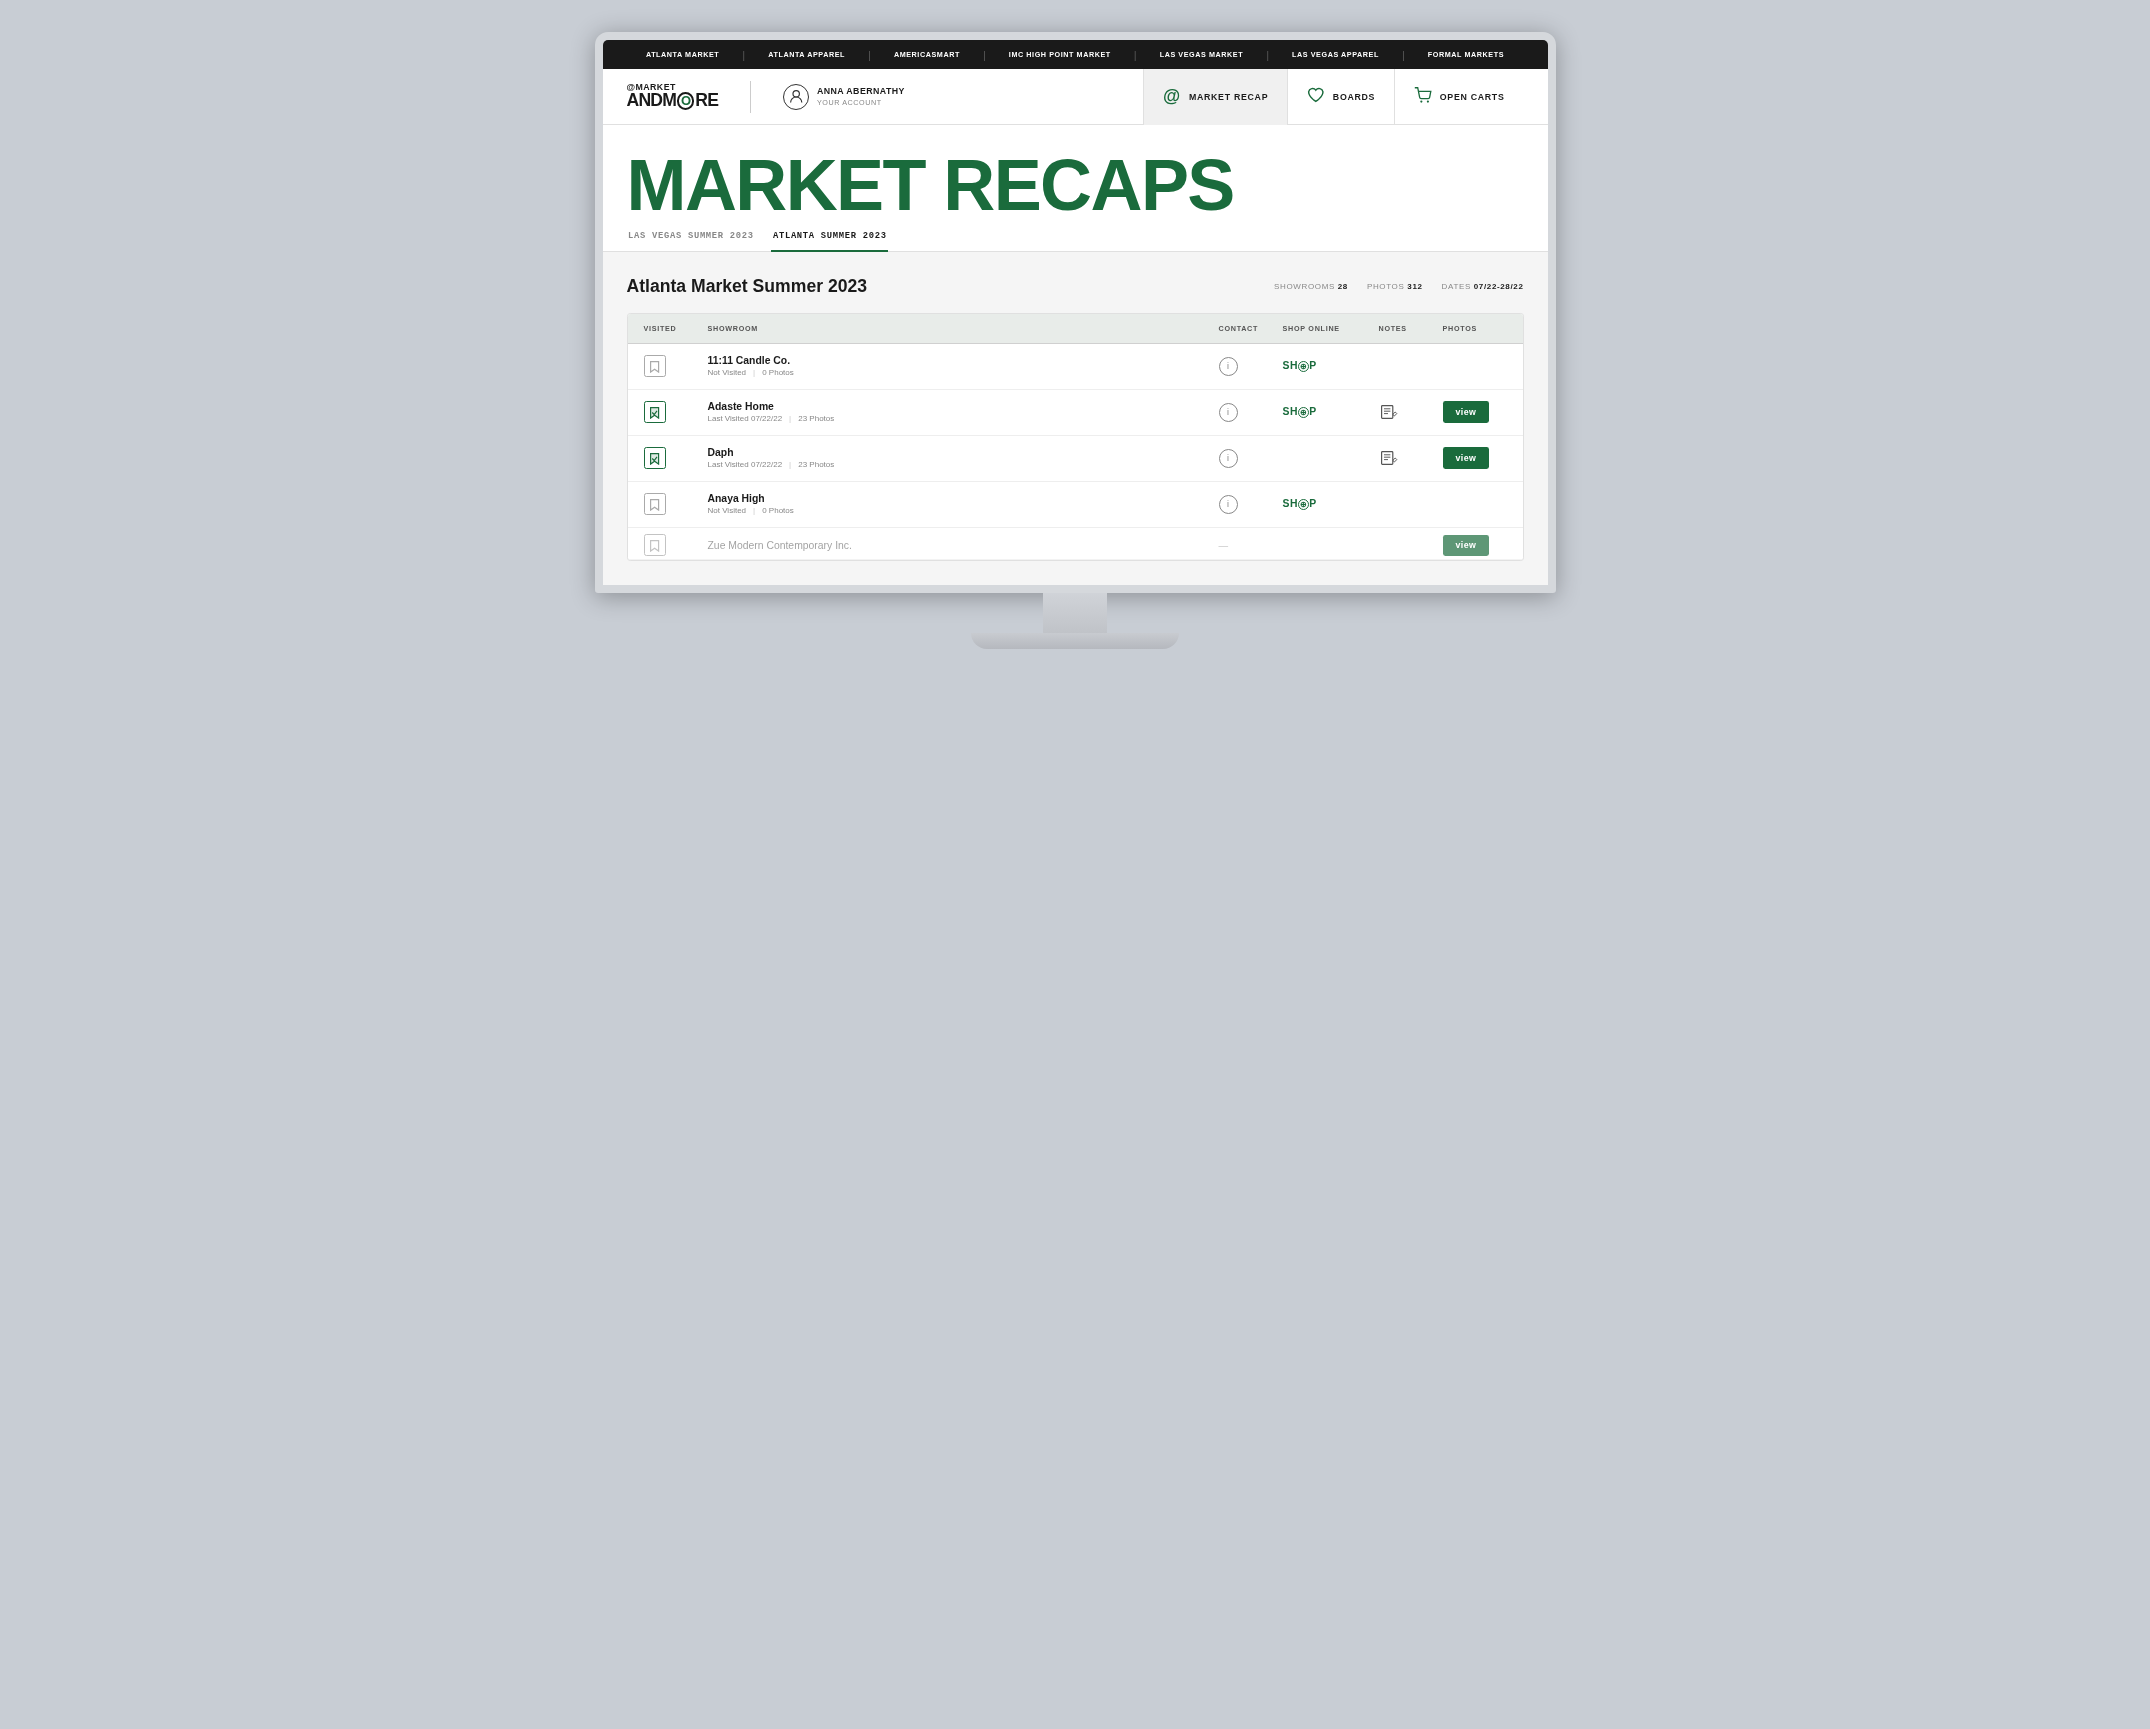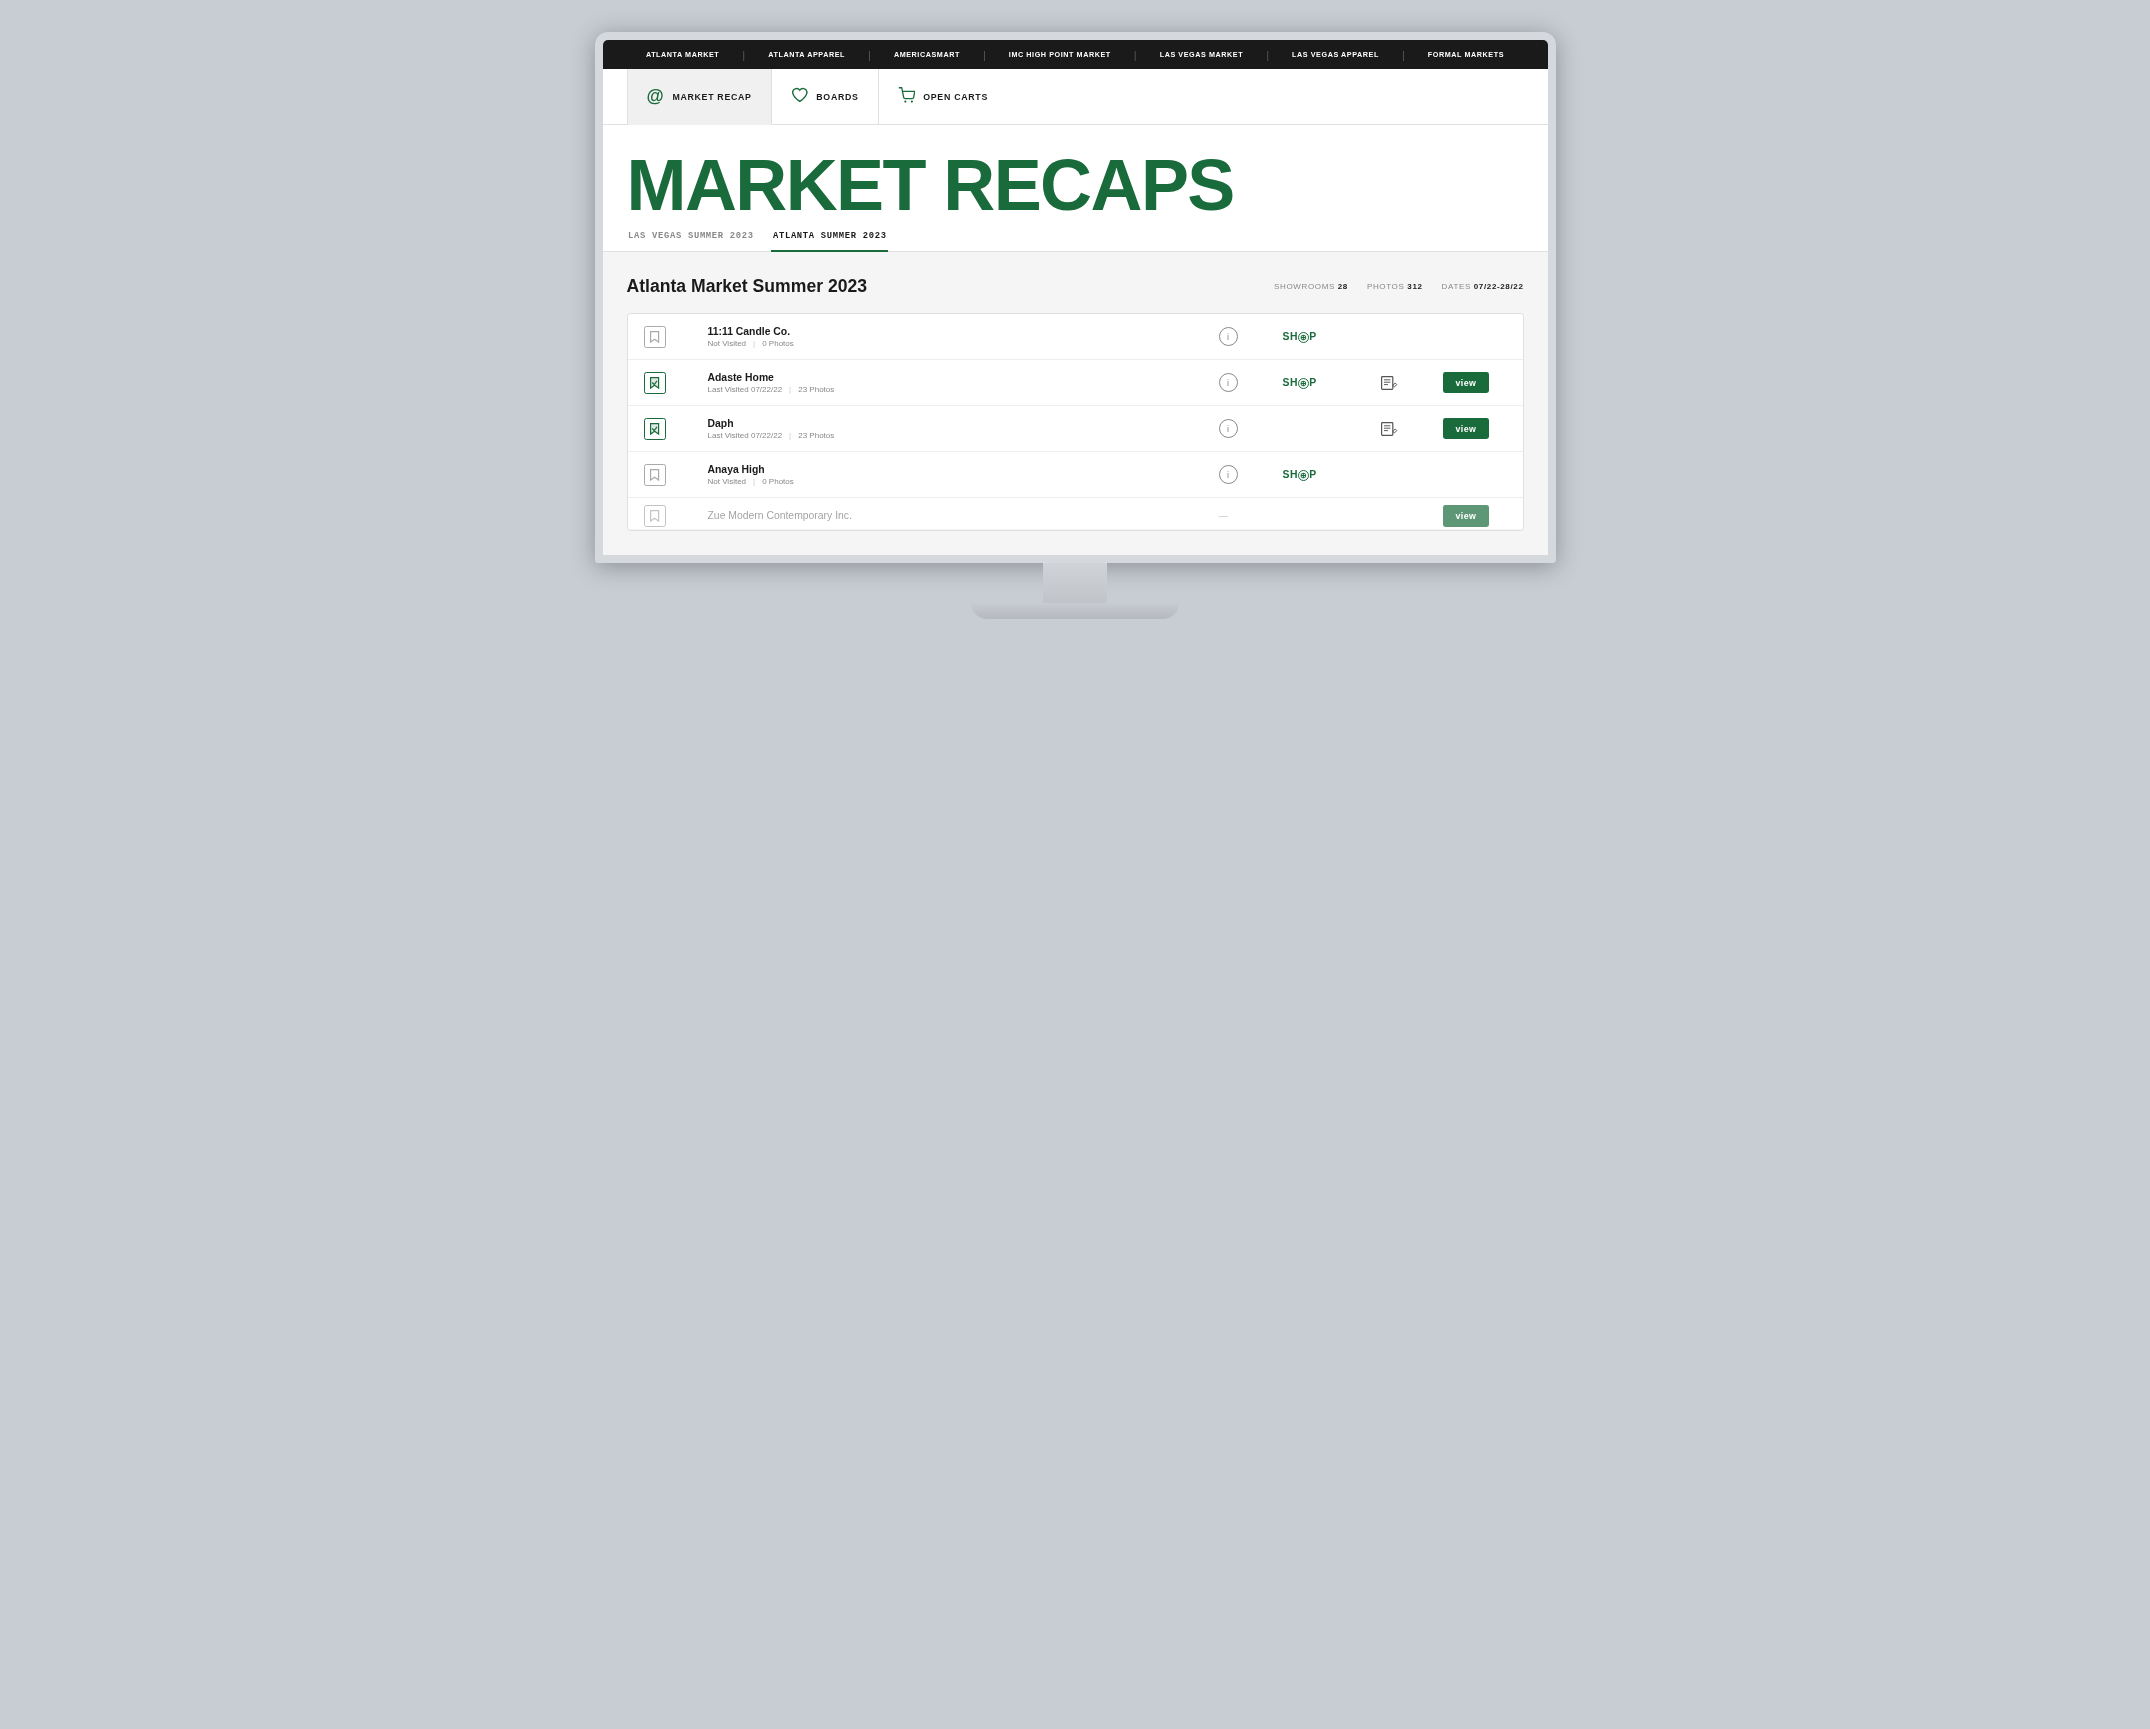--- a/index.html
+++ b/index.html
@@ -378,20 +378,39 @@
       <span class="top-nav-item">IMC High Point Market</span>
       <span class="top-nav-divider">|</span>
       <span class="top-nav-item">Las Vegas Market</span>
       <span class="top-nav-divider">|</span>
       <span class="top-nav-item">Las Vegas Apparel</span>
       <span class="top-nav-divider">|</span>
       <span class="top-nav-item">Formal Markets</span>
     </nav>
 
     <header class="header">
+      <div class="logo-area">
+        <div class="logo">
+          <div style="font-size:8.8px; letter-spacing:0.05em;">@MARKET</div>
+          <div style="font-size:17.6px; font-weight:900; letter-spacing:-0.8px;">ANDM<span style="display:inline-block;width:17.6px;height:17.6px;border-radius:50%;border:2.4px solid #1a1a1a;text-align:center;line-height:14.4px;font-size:13px;vertical-align:middle;margin:0 0.8px;">O</span>RE</div>
+        </div>
+        <div class="header-divider"></div>
+        <div class="user-area">
+          <div class="user-icon">
+            <svg width="14.4" height="14.4" viewBox="0 0 18 18" fill="none">
+              <circle cx="9" cy="6" r="4" stroke="#333" stroke-width="1.5"></circle>
+              <path d="M2 17c0-4 3.13-7 7-7s7 3 7 7" stroke="#333" stroke-width="1.5" fill="none"></path>
+            </svg>
+          </div>
+          <div class="user-info">
+            <div class="user-name">Anna Abernathy</div>
+            <div class="user-sub">Your Account</div>
+          </div>
+        </div>
+      </div>
 
       <div class="header-nav">
         <div class="header-nav-item active">
           <span class="header-nav-icon" style="font-weight:900;font-size:17.6px;color:#1a6b3c;">@</span>
           <span>Market Recap</span>
         </div>
         <div class="header-nav-item">
           <span class="header-nav-icon">
             <svg width="17.6" height="16" viewBox="0 0 22 20" fill="none">
               <path d="M11 18s-9-5.5-9-12A5 5 0 0 1 11 4a5 5 0 0 1 9 2c0 6.5-9 12-9 12z" stroke="#1a6b3c" stroke-width="1.8" fill="none"></path>
@@ -433,20 +452,28 @@
             PHOTOS <span class="meta-value">312</span>
           </div>
           <div class="meta-item">
             DATES <span class="meta-value">07/22-28/22</span>
           </div>
         </div>
       </div>
 
       <div class="table-wrapper">
 
+        <div class="table-header">
+          <div class="col-head">Visited</div>
+          <div class="col-head">Showroom</div>
+          <div class="col-head">Contact</div>
+          <div class="col-head">Shop Online</div>
+          <div class="col-head">Notes</div>
+          <div class="col-head">Photos</div>
+        </div>
 
         <div class="table-row">
           <div class="cell">
             <div class="visited-icon">
               <svg width="11.2" height="13" viewBox="0 0 14 16" fill="none">
                 <path d="M2 2h10v13l-5-3.5L2 15V2z" stroke="#aaa" stroke-width="1.5" fill="none"></path>
               </svg>
             </div>
           </div>
           <div class="cell" style="flex-direction:column;align-items:flex-start;">

